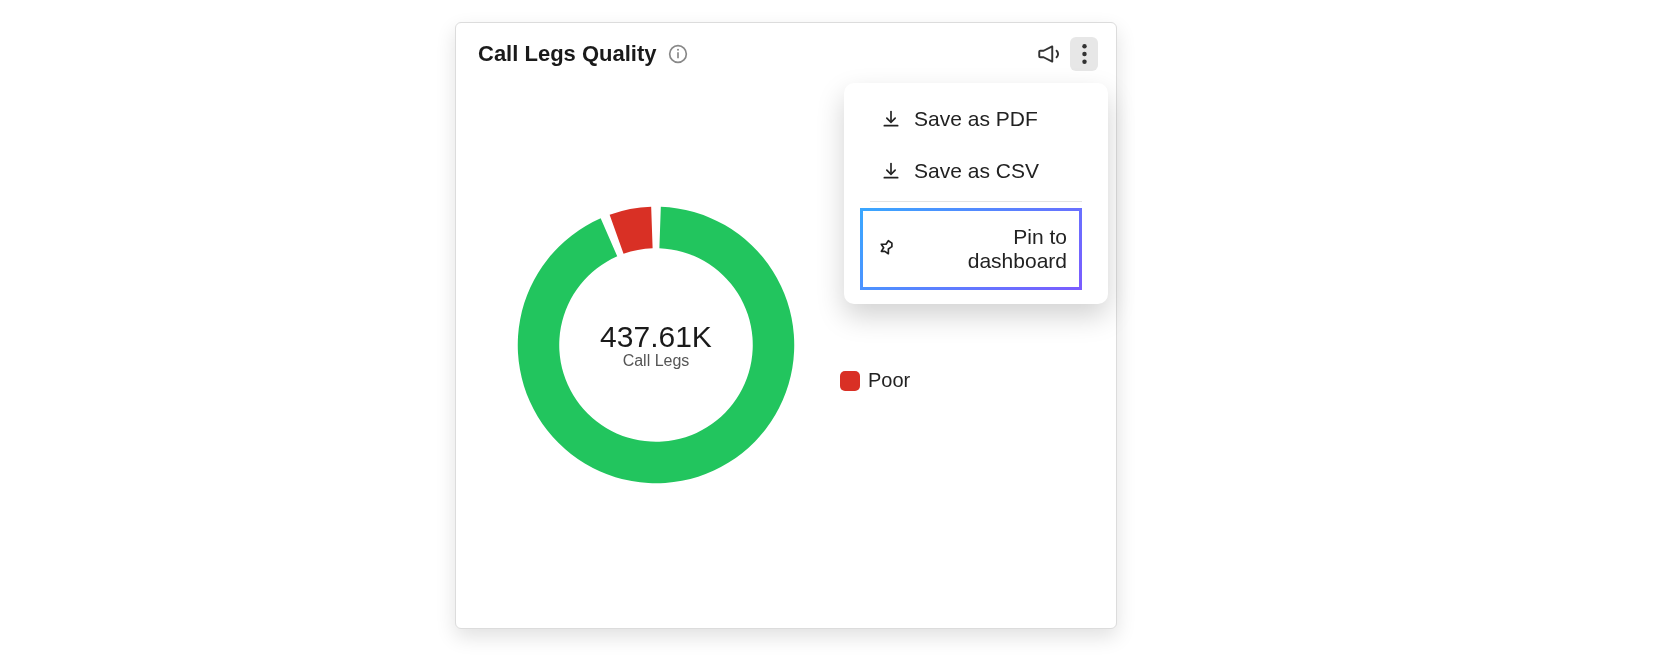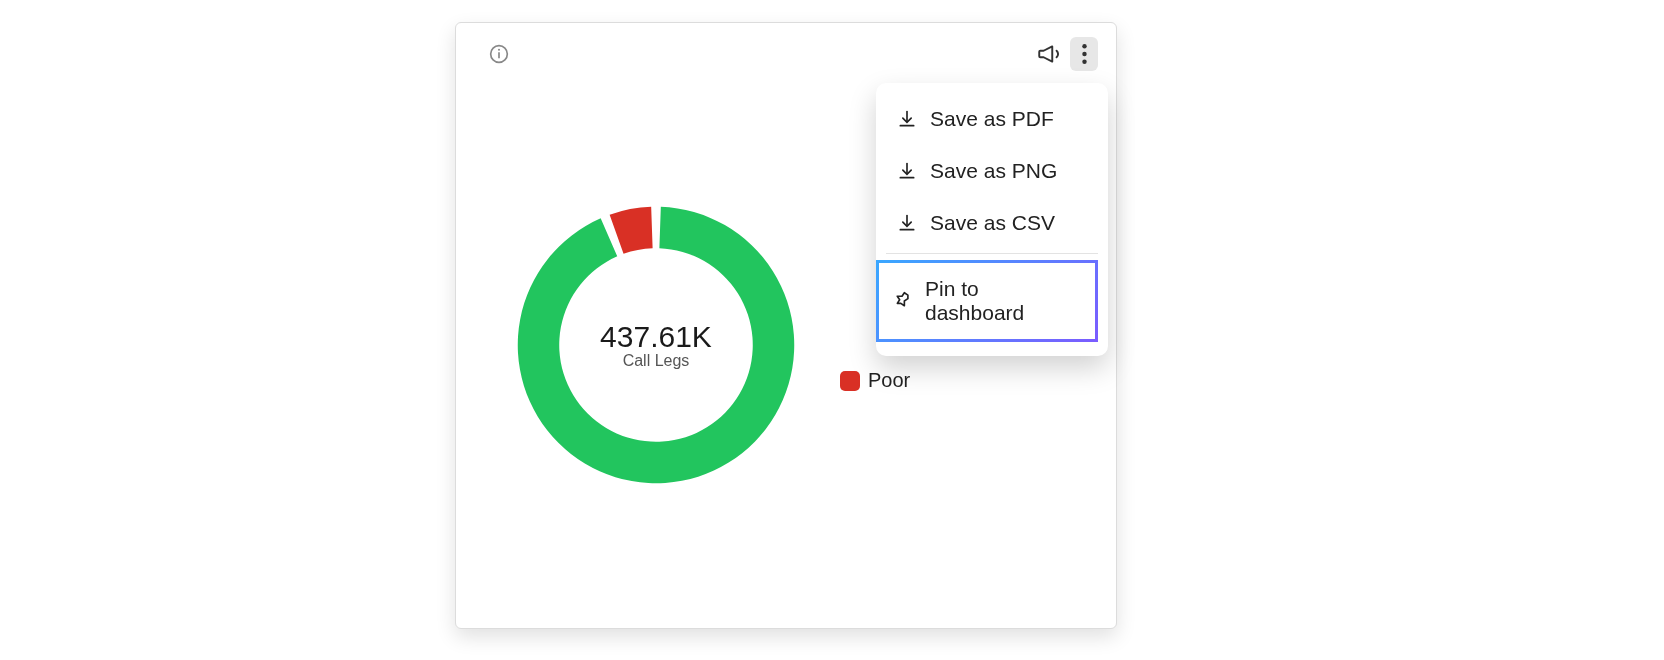--- a/index.html
+++ b/index.html
@@ -109,22 +109,23 @@
     color:#222;
   }
   .menu {
     position:absolute;
     top: 60px;
     right: 8px;
     width: 232px;
     background:#fff;
     border-radius:10px;
     box-shadow: 0 12px 28px rgba(0,0,0,0.18);
-    padding: 10px 0;
+    padding: 10px 16px;
     z-index: 5;
+    text-align: right;
   }
   .menu-item {
     display:flex;
     align-items:center;
     gap:12px;
     padding: 14px 20px;
     font-size:21px;
     color:#222;
     cursor:pointer;
   }
@@ -144,20 +145,21 @@
     width:22px;height:22px;display:flex;align-items:center;justify-content:center;flex:0 0 22px;
   }
   svg { display:block; }
 </style>
 </head>
 <body>
 
 <div class="card">
 
   <div class="card-header">
+    <span class="card-title">Call Legs Quality</span>
     <span class="info-icon">
       <svg width="20" height="20" viewBox="0 0 24 24" fill="none" stroke="#888" stroke-width="2">
         <circle cx="12" cy="12" r="10"></circle>
         <line x1="12" y1="10" x2="12" y2="17"></line>
         <circle cx="12" cy="7" r="1.2" fill="#888" stroke="none"></circle>
       </svg>
     </span>
     <span class="header-spacer"></span>
     <span class="announce-icon">
       <svg width="26" height="26" viewBox="0 0 24 24" fill="none" stroke="#333" stroke-width="1.8" stroke-linecap="round" stroke-linejoin="round">
@@ -202,30 +204,20 @@
       <span>Save as PDF</span>
     </div>
     <div class="menu-item">
       <span class="mi-icon">
         <svg width="20" height="20" viewBox="0 0 24 24" fill="none" stroke="#222" stroke-width="2" stroke-linecap="round">
             <path d="M12 3v12"></path>
             <path d="M7 11l5 5 5-5"></path>
             <path d="M4 20h16"></path>
           </svg>
       </span>
-      <span>Save as PNG</span>
-    </div>
-    <div class="menu-item">
-      <span class="mi-icon">
-        <svg width="20" height="20" viewBox="0 0 24 24" fill="none" stroke="#222" stroke-width="2" stroke-linecap="round">
-            <path d="M12 3v12"></path>
-            <path d="M7 11l5 5 5-5"></path>
-            <path d="M4 20h16"></path>
-          </svg>
-      </span>
       <span>Save as CSV</span>
     </div>
     <div class="menu-sep"></div>
     <div class="menu-item highlight">
       <span class="mi-icon">
         <svg width="20" height="20" viewBox="0 0 24 24" fill="none" stroke="#222" stroke-width="2" stroke-linecap="round" stroke-linejoin="round">
           <path d="M12 2l3 3-1 5 4 4-5 1-3 3-1-5-5-1 4-4-1-5z" transform="rotate(45 12 12)"></path>
         </svg>
       </span>
       <span>Pin to dashboard</span>

